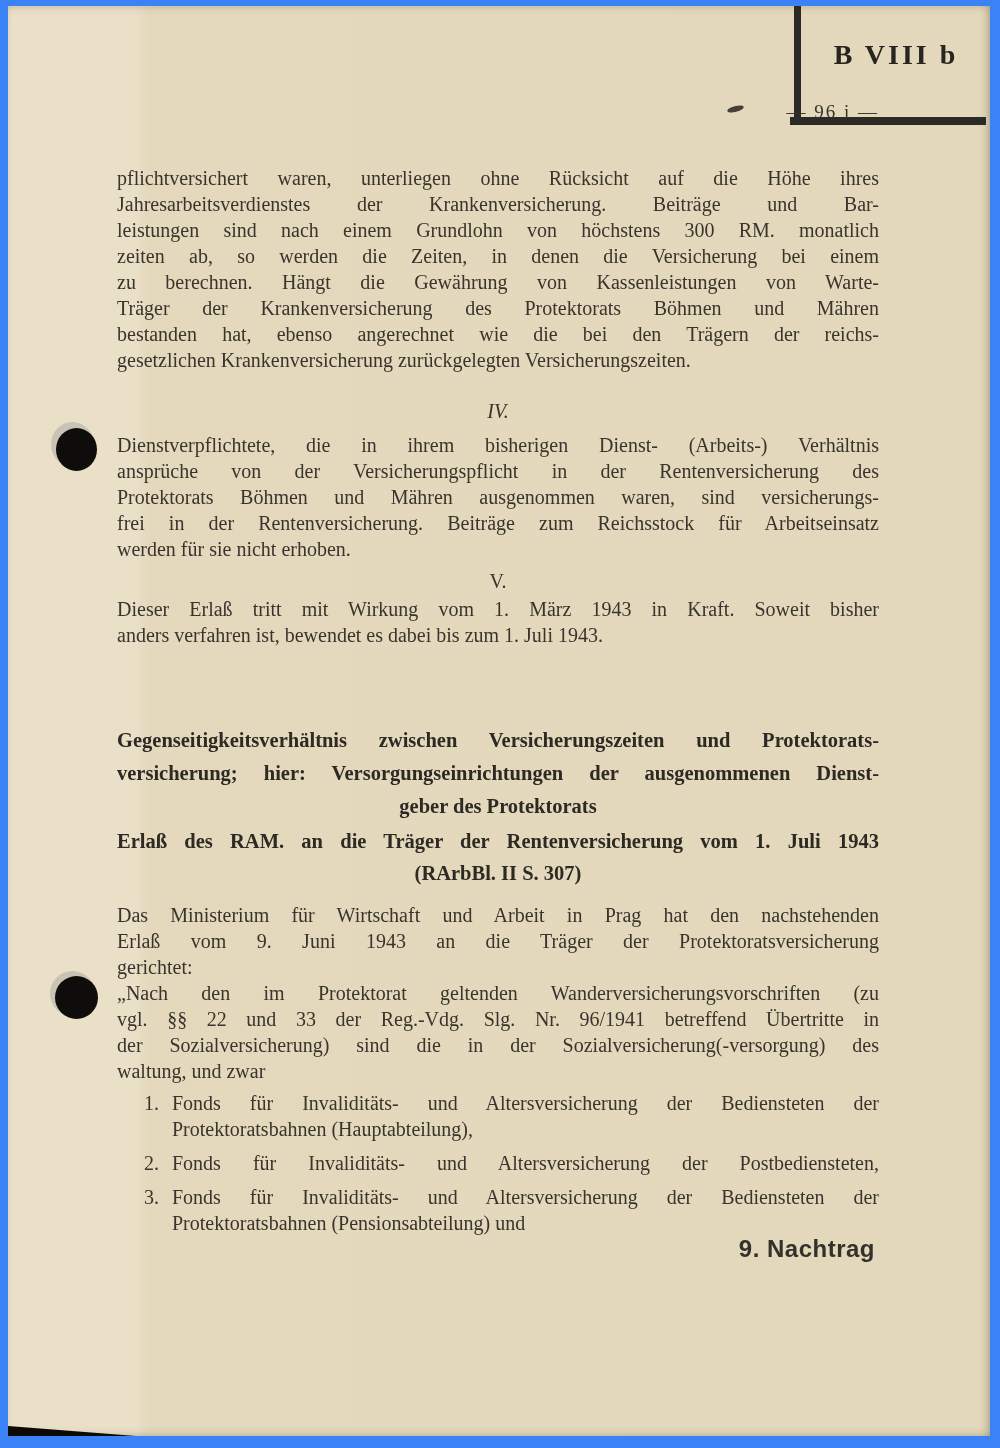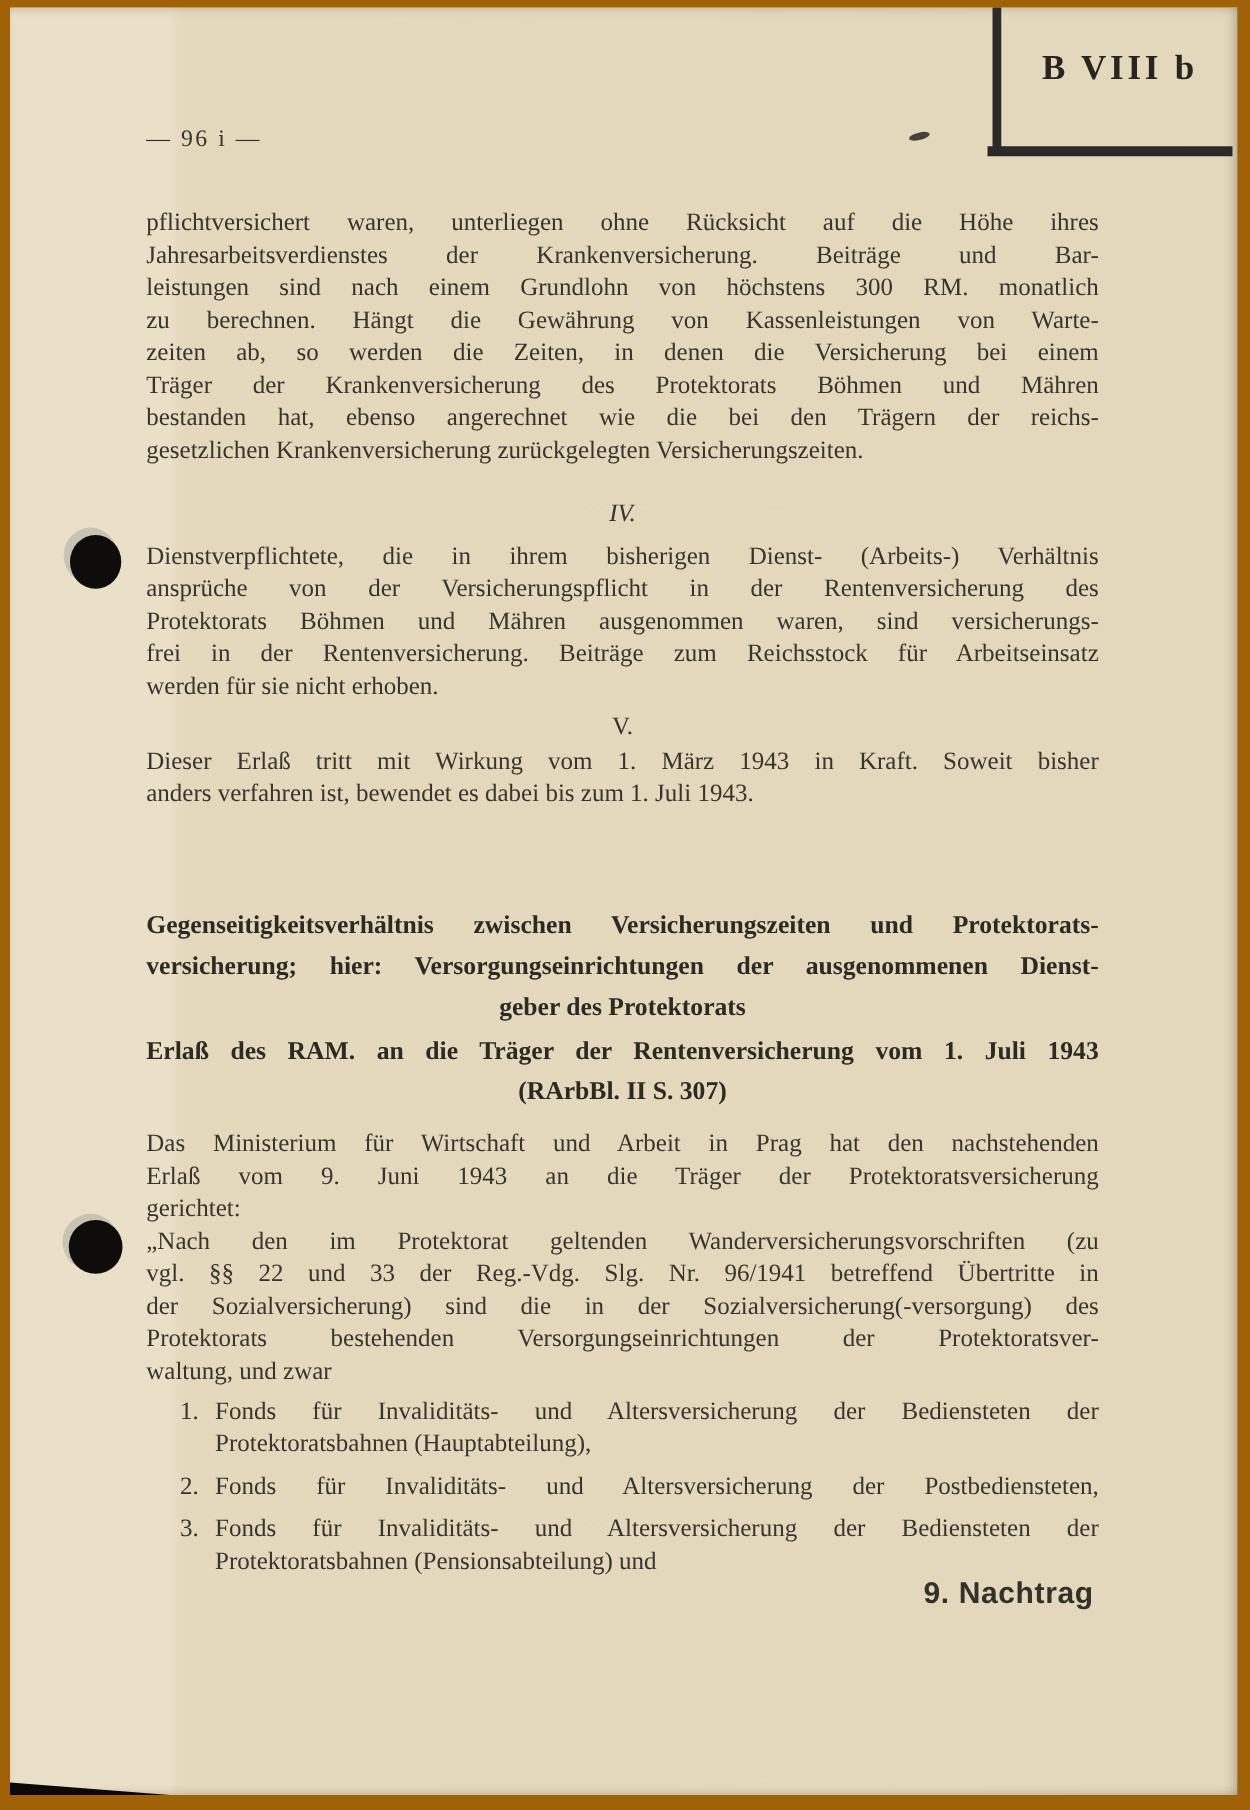--- a/index.html
+++ b/index.html
@@ -1,34 +1,34 @@
 <!DOCTYPE html>
 <html><head>
 <meta charset="utf-8">
 <style>
   html,body { margin:0; padding:0; background:#111; }
   .scan {
     position:relative; width:1000px; height:1448px;
-    background:#a16207; overflow:hidden;
+    background:#3b82f6; overflow:hidden;
     font-family:"Liberation Serif","DejaVu Serif",serif;
   }
   .paper {
     position:absolute; left:8px; top:6px; width:982px; height:1430px;
     background:linear-gradient(90deg,#eadfc7 0px,#eadfc7 128px,#e4d9bd 140px,#e3d8bc 100%);
     box-shadow:inset -7px 0 9px -5px rgba(70,58,34,.30), inset 0 -5px 8px -4px rgba(70,58,34,.22), inset 0 6px 8px -5px rgba(70,58,34,.18);
   }
   
   .corner-vline { position:absolute; left:786px; top:0; width:7px; height:117px; background:#2c2a26; }
   .corner-hline { position:absolute; left:782px; top:111px; width:196px; height:8px; background:#2c2a26; }
   .corner-label {
     position:absolute; left:798px; top:33px; width:180px; text-align:center;
     font-weight:bold; font-size:28px; letter-spacing:3px; color:#282520;
   }
   .pageno {
-    position:absolute; left:109px; top:95px; width:762px; text-align:left;
+    position:absolute; left:109px; top:95px; width:762px; text-align:right;
     font-size:19px; letter-spacing:2px; color:#38342c;
   }
   .smudge {
     position:absolute; left:719px; top:100px; width:17px; height:6px;
     background:#45413a; border-radius:60% 50% 60% 50%; transform:rotate(-12deg);
   }
   .punch { position:absolute; border-radius:50%; background:#0e0d0b; }
   .punch1 { left:48px; top:422px; width:41px; height:43px; box-shadow:-4px -5px 0 1px #c9c3b3; }
   .punch2 { left:47px; top:970px; width:43px; height:43px; box-shadow:-4px -4px 0 1px #c9c3b3; }
   .corner-cut { position:absolute; left:0; bottom:0; width:128px; height:14px; background:#0b0a08;
@@ -82,22 +82,22 @@
     <div class="punch punch1"></div>
     <div class="punch punch2"></div>
     <div class="corner-cut"></div>
 
     <div class="textcol">
 
       <div class="para jlines last-left">
           <div>pflichtversichert waren, unterliegen ohne Rücksicht auf die Höhe ihres</div>
           <div>Jahresarbeitsverdienstes der Krankenversicherung. Beiträge und Bar-</div>
           <div>leistungen sind nach einem Grundlohn von höchstens 300 RM. monatlich</div>
+          <div>zeiten ab, so werden die Zeiten, in denen die Versicherung bei einem</div>
           <div>zu berechnen. Hängt die Gewährung von Kassenleistungen von Warte-</div>
-          <div>zeiten ab, so werden die Zeiten, in denen die Versicherung bei einem</div>
           <div>Träger der Krankenversicherung des Protektorats Böhmen und Mähren</div>
           <div>bestanden hat, ebenso angerechnet wie die bei den Trägern der reichs-</div>
           <div>gesetzlichen Krankenversicherung zurückgelegten Versicherungszeiten.</div>
         </div>
 
       <div class="heading-roman h-iv">IV.</div>
 
       <div class="para jlines last-left m-iv">
           <div>Dienstverpflichtete, die in ihrem bisherigen Dienst- (Arbeits-) Verhältnis</div>
           <div>ansprüche von der Versicherungspflicht in der Rentenversicherung des</div>
@@ -127,21 +127,20 @@
       <div class="para jlines last-left m-min">
           <div>Das Ministerium für Wirtschaft und Arbeit in Prag hat den nachstehenden</div>
           <div>Erlaß vom 9. Juni 1943 an die Träger der Protektoratsversicherung</div>
           <div>gerichtet:</div>
         </div>
 
       <div class="para jlines last-left">
           <div>„Nach den im Protektorat geltenden Wanderversicherungsvorschriften (zu</div>
           <div>vgl. §§ 22 und 33 der Reg.-Vdg. Slg. Nr. 96/1941 betreffend Übertritte in</div>
           <div>der Sozialversicherung) sind die in der Sozialversicherung(-versorgung) des</div>
-          <div>Protektorats bestehenden Versorgungseinrichtungen der Protektoratsver-</div>
           <div>waltung, und zwar</div>
         </div>
 
       <ol class="fonds-list">
         <li class="list-item">
           <span class="num">1.</span>
           <div class="jlines last-left">
               <div>Fonds für Invaliditäts- und Altersversicherung der Bediensteten der</div>
               <div>Protektoratsbahnen (Hauptabteilung),</div>
             </div>

